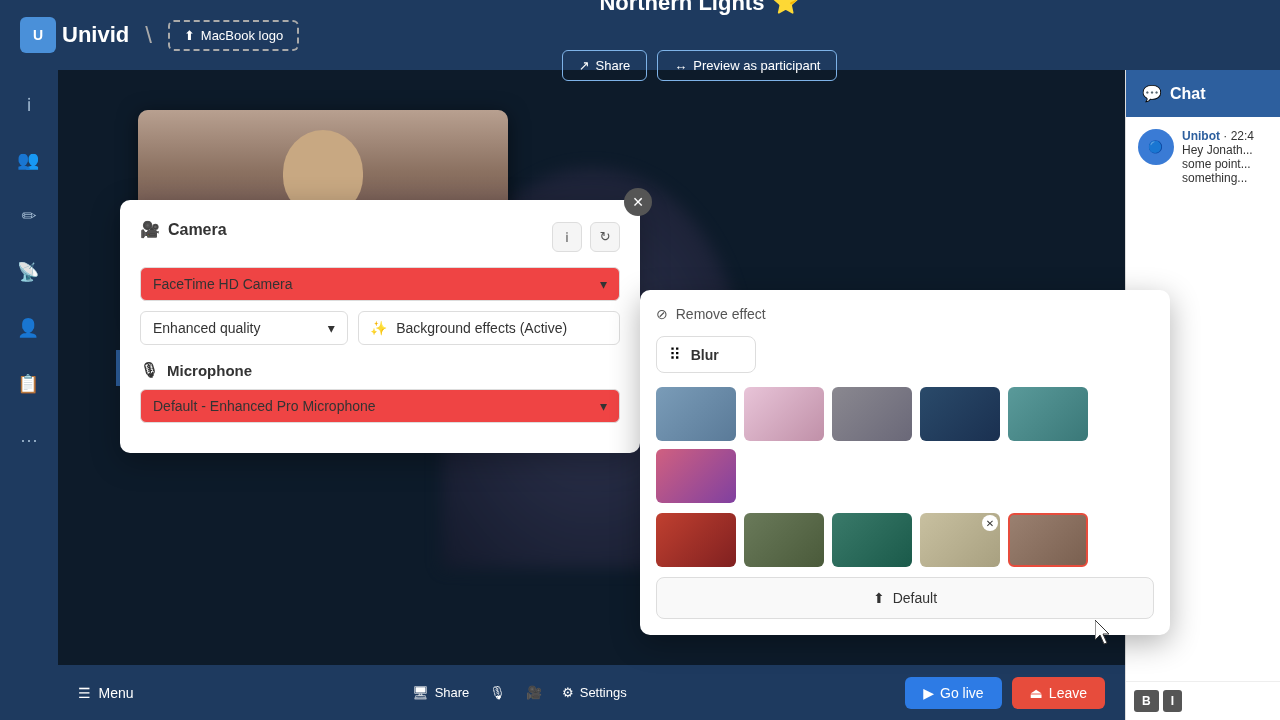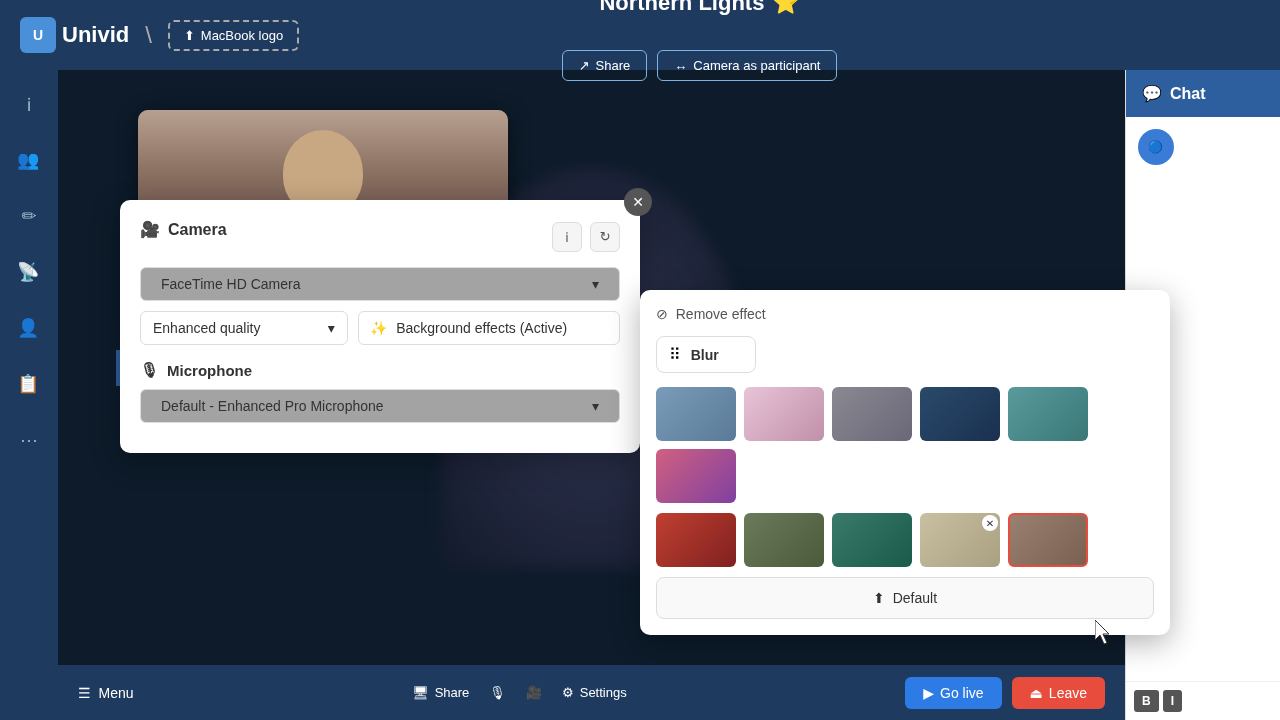--- a/index.html
+++ b/index.html
@@ -103,22 +103,22 @@
     .settings-section-title {
       font-size: 16px; font-weight: 600; color: #333;
       display: flex; align-items: center; gap: 8px; margin-bottom: 14px;
     }
     .settings-actions { display: flex; gap: 8px; margin-left: auto; }
     .settings-action-btn {
       width: 30px; height: 30px; border-radius: 6px; border: 1px solid #ddd;
       background: #f5f5f5; cursor: pointer; display: flex; align-items: center; justify-content: center; color: #555;
     }
     .select-field {
-      width: 100%; padding: 8px 20px; border: 1px solid #ddd; border-radius: 6px;
-      font-size: 14px; color: #333; background: #a3a3a3; cursor: pointer;
+      width: 100%; padding: 8px 12px; border: 1px solid #ddd; border-radius: 6px;
+      font-size: 14px; color: #333; background: #ef4444; cursor: pointer;
       display: flex; align-items: center; justify-content: space-between; margin-bottom: 10px;
     }
     .quality-row { display: flex; gap: 10px; margin-bottom: 16px; }
     .quality-select {
       flex: 1; padding: 8px 12px; border: 1px solid #ddd; border-radius: 6px;
       font-size: 14px; color: #333; background: white; cursor: pointer;
       display: flex; align-items: center; justify-content: space-between;
     }
     .bg-effects-btn {
       flex: 1.3; padding: 8px 12px; border: 1px solid #ddd; border-radius: 6px;
@@ -224,21 +224,21 @@
       <span>Northern Lights</span>
       <span>⭐</span>
     </div>
     <div style="display:flex;gap:10px;margin-top:6px;">
       <button class="btn-share">
         <span>↗</span>
         <span>Share</span>
       </button>
       <button class="btn-preview">
         <span>↔</span>
-        <span>Camera as participant</span>
+        <span>Preview as participant</span>
       </button>
     </div>
   </div>
   <div style="width:160px;"></div>
 </div>
 
 <div class="left-sidebar">
   <div class="sidebar-icon">ℹ</div>
   <div class="sidebar-icon">👥</div>
   <div class="sidebar-icon">✏</div>
@@ -264,20 +264,26 @@
 <div class="chat-panel">
   <div class="chat-header">
     <span>💬</span>
     <span>Chat</span>
   </div>
   <div class="chat-message-area">
     <div class="chat-message">
       <div class="chat-avatar">
         <span>🔵</span>
       </div>
+      <div class="chat-msg-content">
+        <span class="chat-msg-author">Unibot</span>
+        <span> · </span>
+        <span>22:4</span>
+        <div>Hey Jonath... some point... something...</div>
+      </div>
     </div>
   </div>
   <div class="chat-footer">
     <button>B</button>
     <button>I</button>
   </div>
 </div>
 
 <div class="settings-panel">
   <button class="settings-close">✕</button>

